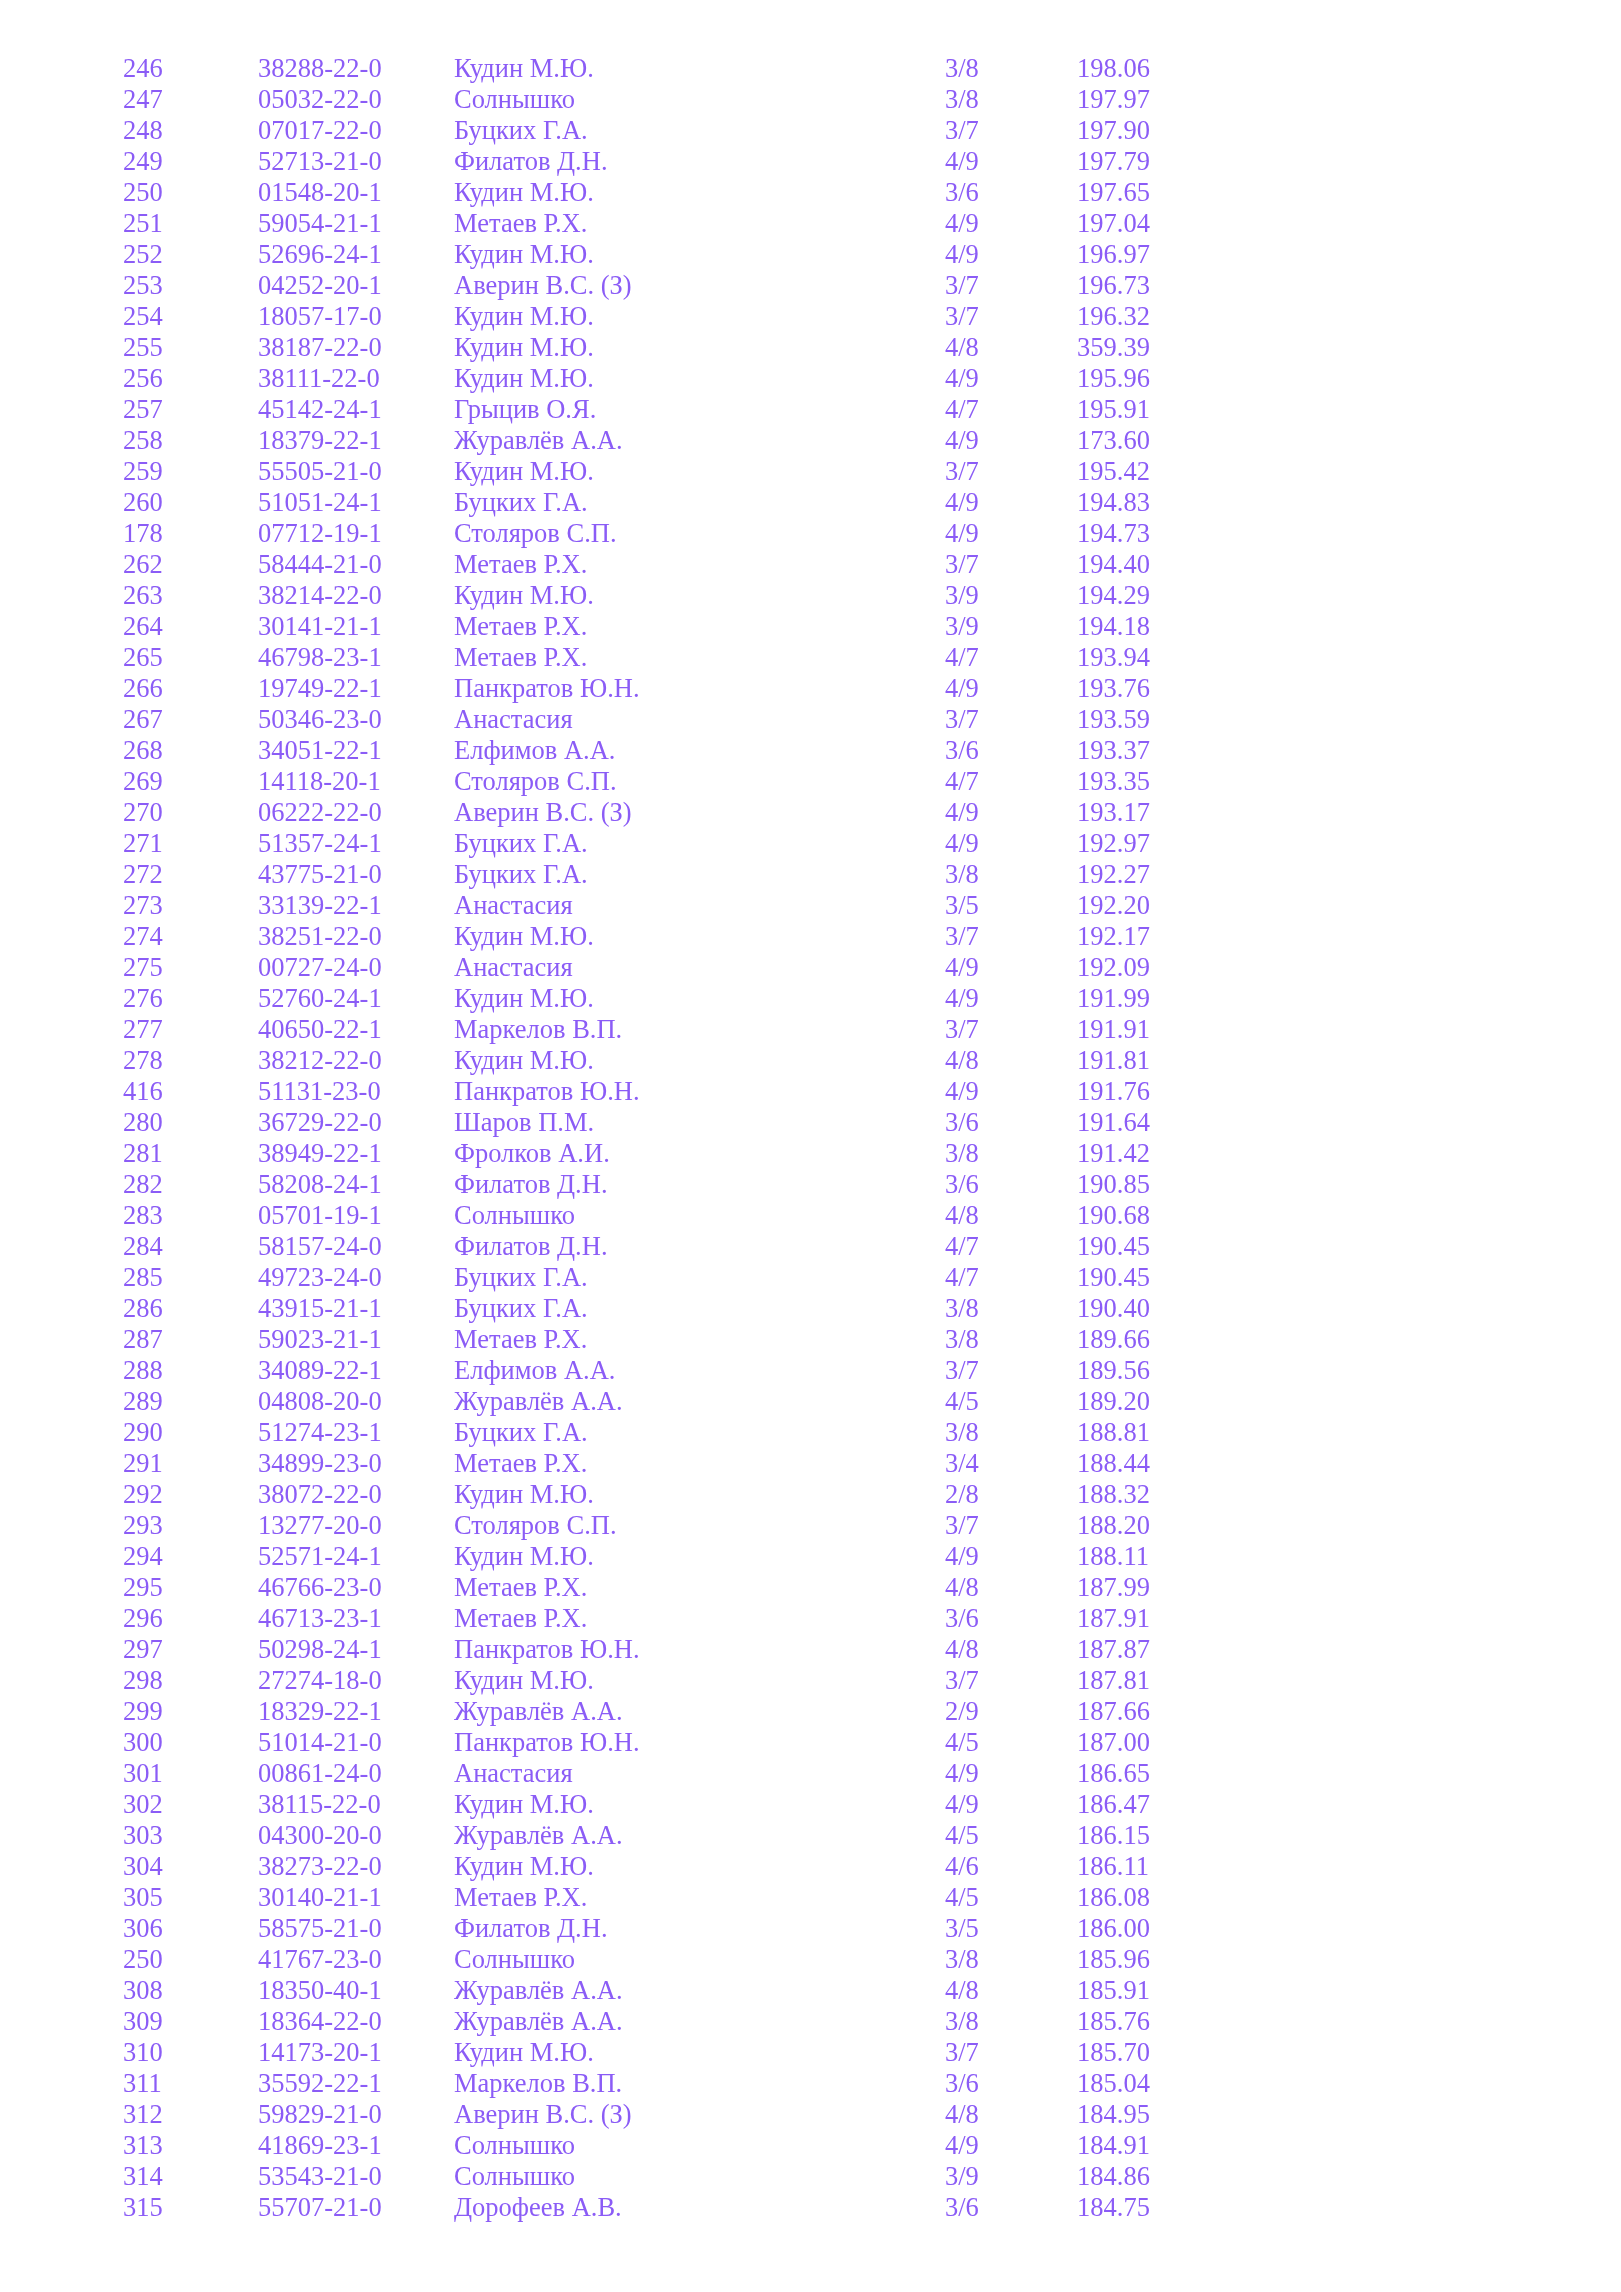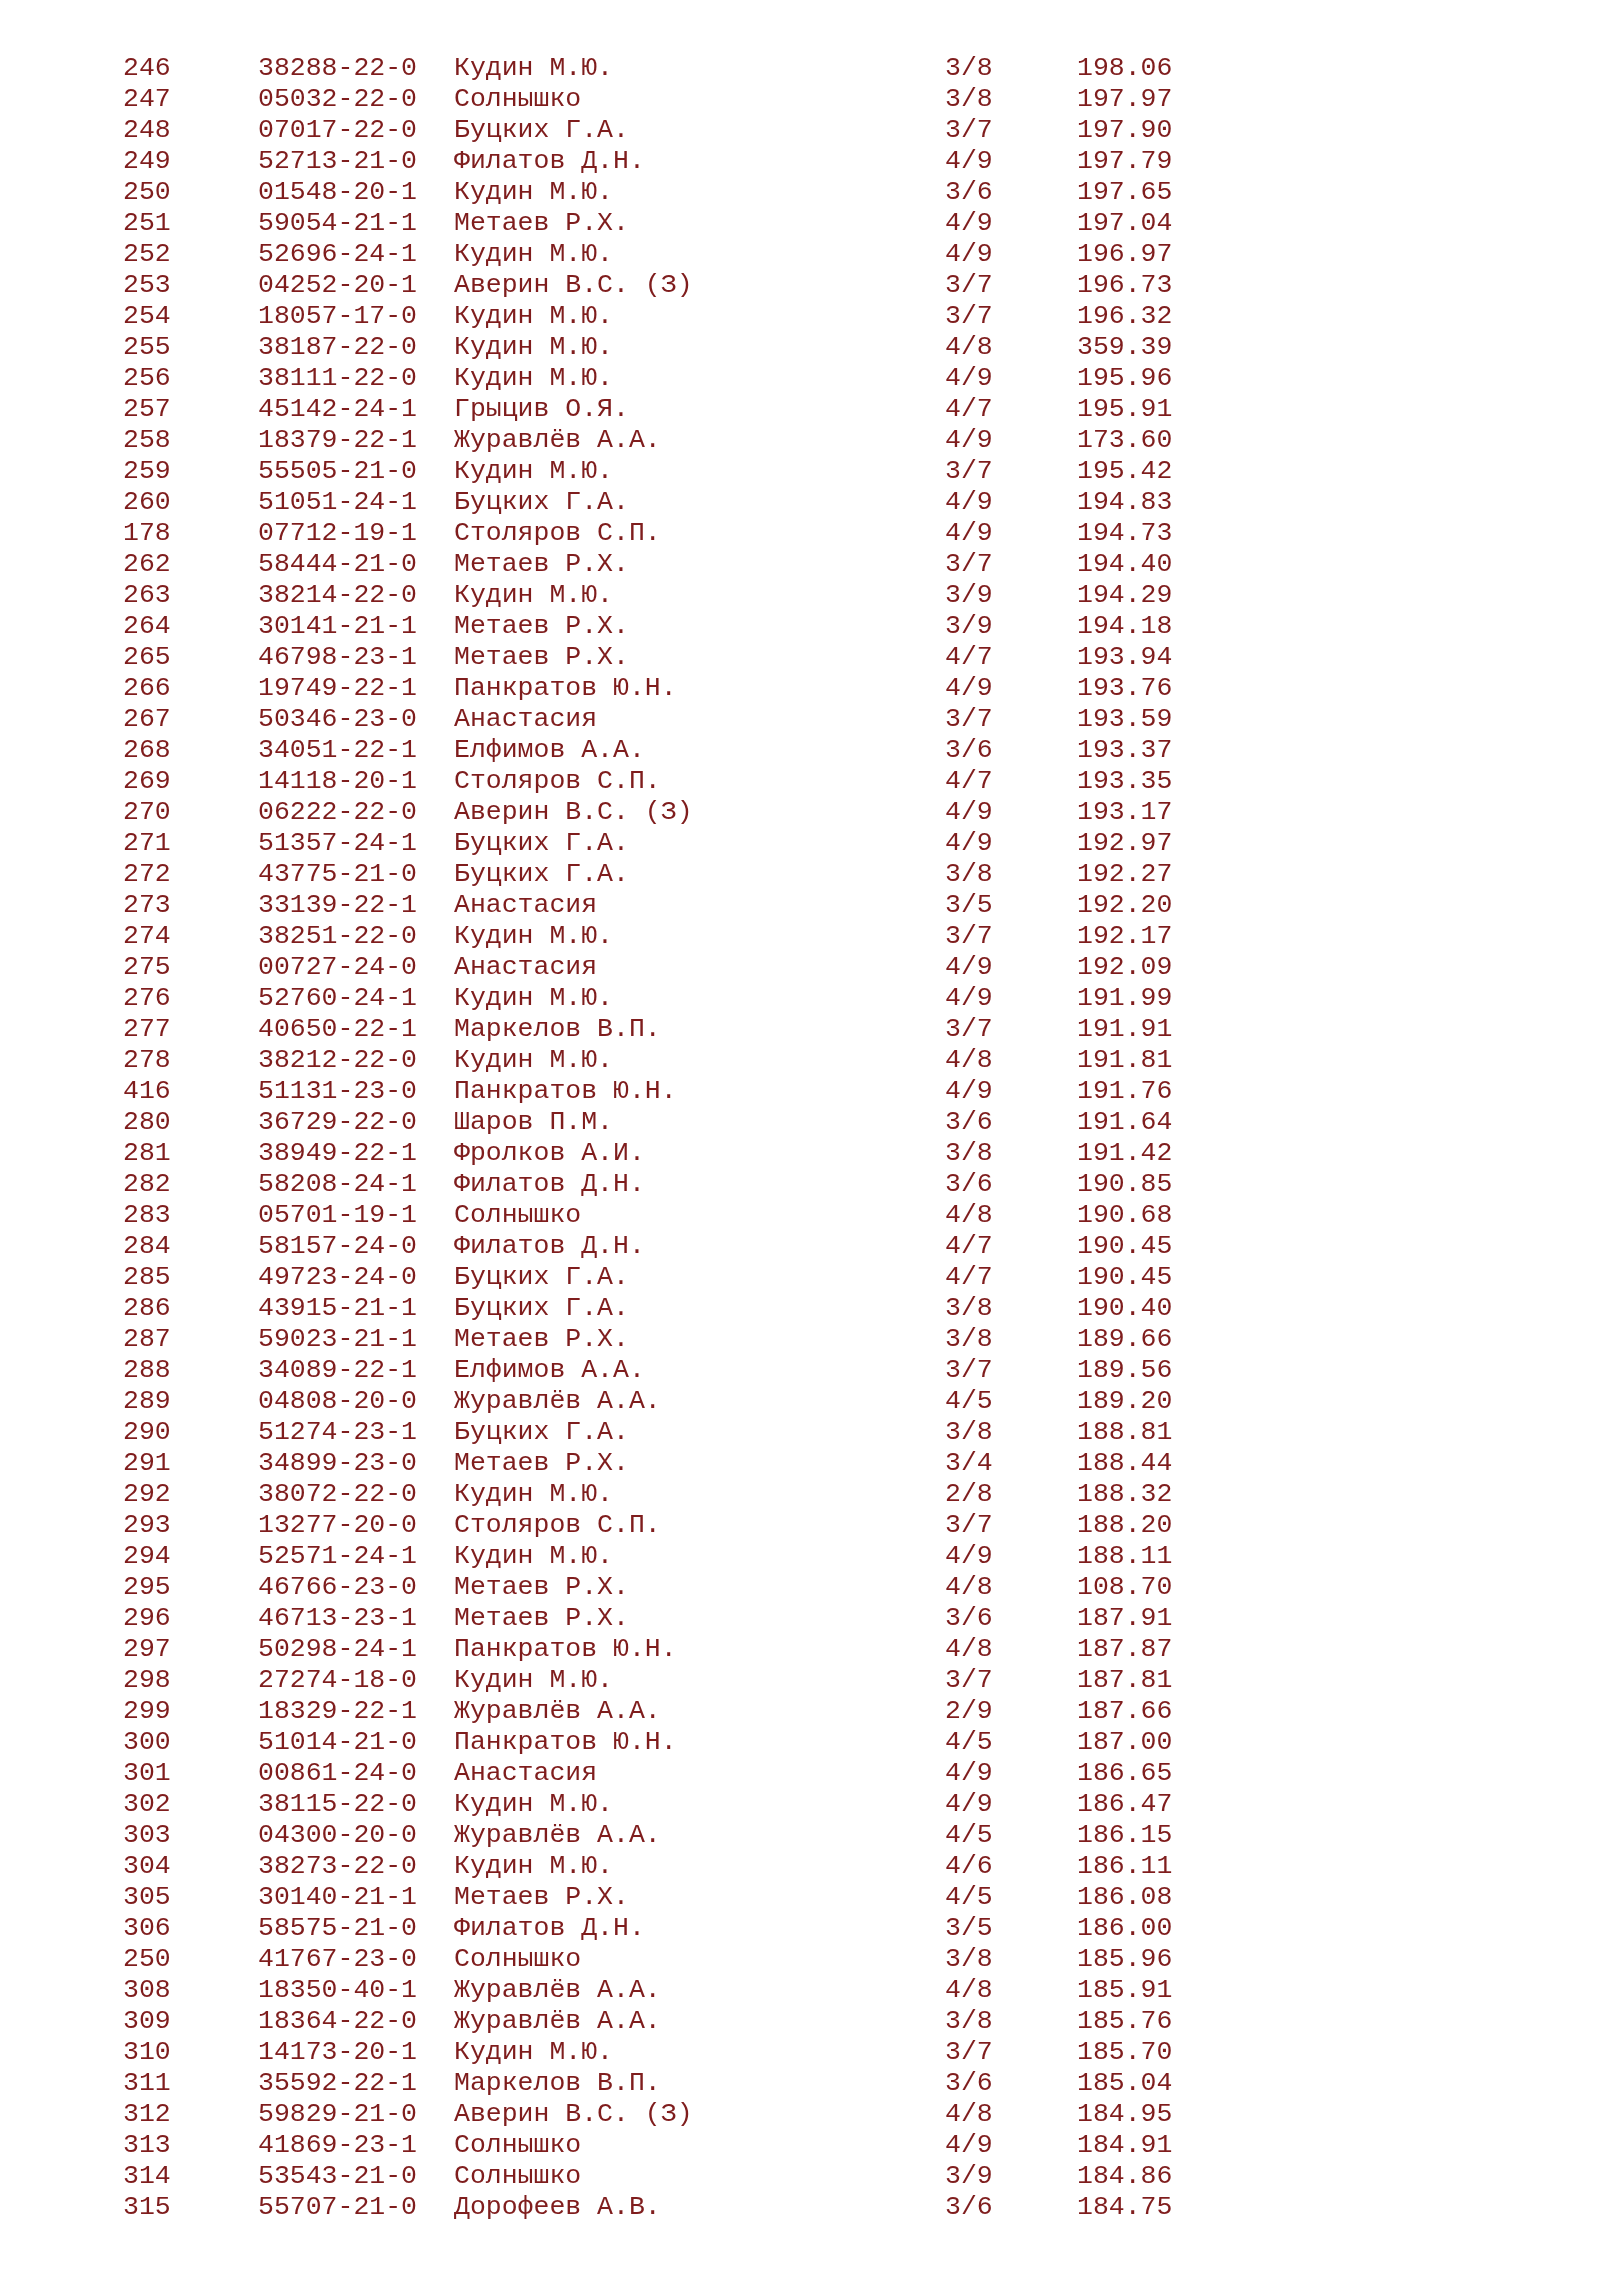--- a/index.html
+++ b/index.html
@@ -6,23 +6,23 @@
     margin: 0;
     padding: 0;
     background: #ffffff;
   }
   .page {
     position: relative;
     width: 1536px;
     height: 2293px;
     background: #ffffff;
     overflow: hidden;
-    font-family: Liberation Mono, monospace;
+    font-family: Liberation Serif, serif;
     font-size: 26.5px;
-    color: #7f1d1d;
+    color: #8b5cf6;
   }
   .rows {
     position: absolute;
     top: 53px;
     left: 0;
     right: 0;
   }
   .row {
     position: relative;
     height: 31px;
@@ -87,21 +87,21 @@
       <div class="row"><span class="cell c-num">285</span><span class="cell c-id">49723-24-0</span><span class="cell c-name">Буцких Г.А.</span><span class="cell c-score">4/7</span><span class="cell c-rating">190.45</span></div>
       <div class="row"><span class="cell c-num">286</span><span class="cell c-id">43915-21-1</span><span class="cell c-name">Буцких Г.А.</span><span class="cell c-score">3/8</span><span class="cell c-rating">190.40</span></div>
       <div class="row"><span class="cell c-num">287</span><span class="cell c-id">59023-21-1</span><span class="cell c-name">Метаев Р.Х.</span><span class="cell c-score">3/8</span><span class="cell c-rating">189.66</span></div>
       <div class="row"><span class="cell c-num">288</span><span class="cell c-id">34089-22-1</span><span class="cell c-name">Елфимов А.А.</span><span class="cell c-score">3/7</span><span class="cell c-rating">189.56</span></div>
       <div class="row"><span class="cell c-num">289</span><span class="cell c-id">04808-20-0</span><span class="cell c-name">Журавлёв А.А.</span><span class="cell c-score">4/5</span><span class="cell c-rating">189.20</span></div>
       <div class="row"><span class="cell c-num">290</span><span class="cell c-id">51274-23-1</span><span class="cell c-name">Буцких Г.А.</span><span class="cell c-score">3/8</span><span class="cell c-rating">188.81</span></div>
       <div class="row"><span class="cell c-num">291</span><span class="cell c-id">34899-23-0</span><span class="cell c-name">Метаев Р.Х.</span><span class="cell c-score">3/4</span><span class="cell c-rating">188.44</span></div>
       <div class="row"><span class="cell c-num">292</span><span class="cell c-id">38072-22-0</span><span class="cell c-name">Кудин М.Ю.</span><span class="cell c-score">2/8</span><span class="cell c-rating">188.32</span></div>
       <div class="row"><span class="cell c-num">293</span><span class="cell c-id">13277-20-0</span><span class="cell c-name">Столяров С.П.</span><span class="cell c-score">3/7</span><span class="cell c-rating">188.20</span></div>
       <div class="row"><span class="cell c-num">294</span><span class="cell c-id">52571-24-1</span><span class="cell c-name">Кудин М.Ю.</span><span class="cell c-score">4/9</span><span class="cell c-rating">188.11</span></div>
-      <div class="row"><span class="cell c-num">295</span><span class="cell c-id">46766-23-0</span><span class="cell c-name">Метаев Р.Х.</span><span class="cell c-score">4/8</span><span class="cell c-rating">108.70</span></div>
+      <div class="row"><span class="cell c-num">295</span><span class="cell c-id">46766-23-0</span><span class="cell c-name">Метаев Р.Х.</span><span class="cell c-score">4/8</span><span class="cell c-rating">187.99</span></div>
       <div class="row"><span class="cell c-num">296</span><span class="cell c-id">46713-23-1</span><span class="cell c-name">Метаев Р.Х.</span><span class="cell c-score">3/6</span><span class="cell c-rating">187.91</span></div>
       <div class="row"><span class="cell c-num">297</span><span class="cell c-id">50298-24-1</span><span class="cell c-name">Панкратов Ю.Н.</span><span class="cell c-score">4/8</span><span class="cell c-rating">187.87</span></div>
       <div class="row"><span class="cell c-num">298</span><span class="cell c-id">27274-18-0</span><span class="cell c-name">Кудин М.Ю.</span><span class="cell c-score">3/7</span><span class="cell c-rating">187.81</span></div>
       <div class="row"><span class="cell c-num">299</span><span class="cell c-id">18329-22-1</span><span class="cell c-name">Журавлёв А.А.</span><span class="cell c-score">2/9</span><span class="cell c-rating">187.66</span></div>
       <div class="row"><span class="cell c-num">300</span><span class="cell c-id">51014-21-0</span><span class="cell c-name">Панкратов Ю.Н.</span><span class="cell c-score">4/5</span><span class="cell c-rating">187.00</span></div>
       <div class="row"><span class="cell c-num">301</span><span class="cell c-id">00861-24-0</span><span class="cell c-name">Анастасия</span><span class="cell c-score">4/9</span><span class="cell c-rating">186.65</span></div>
       <div class="row"><span class="cell c-num">302</span><span class="cell c-id">38115-22-0</span><span class="cell c-name">Кудин М.Ю.</span><span class="cell c-score">4/9</span><span class="cell c-rating">186.47</span></div>
       <div class="row"><span class="cell c-num">303</span><span class="cell c-id">04300-20-0</span><span class="cell c-name">Журавлёв А.А.</span><span class="cell c-score">4/5</span><span class="cell c-rating">186.15</span></div>
       <div class="row"><span class="cell c-num">304</span><span class="cell c-id">38273-22-0</span><span class="cell c-name">Кудин М.Ю.</span><span class="cell c-score">4/6</span><span class="cell c-rating">186.11</span></div>
       <div class="row"><span class="cell c-num">305</span><span class="cell c-id">30140-21-1</span><span class="cell c-name">Метаев Р.Х.</span><span class="cell c-score">4/5</span><span class="cell c-rating">186.08</span></div>

